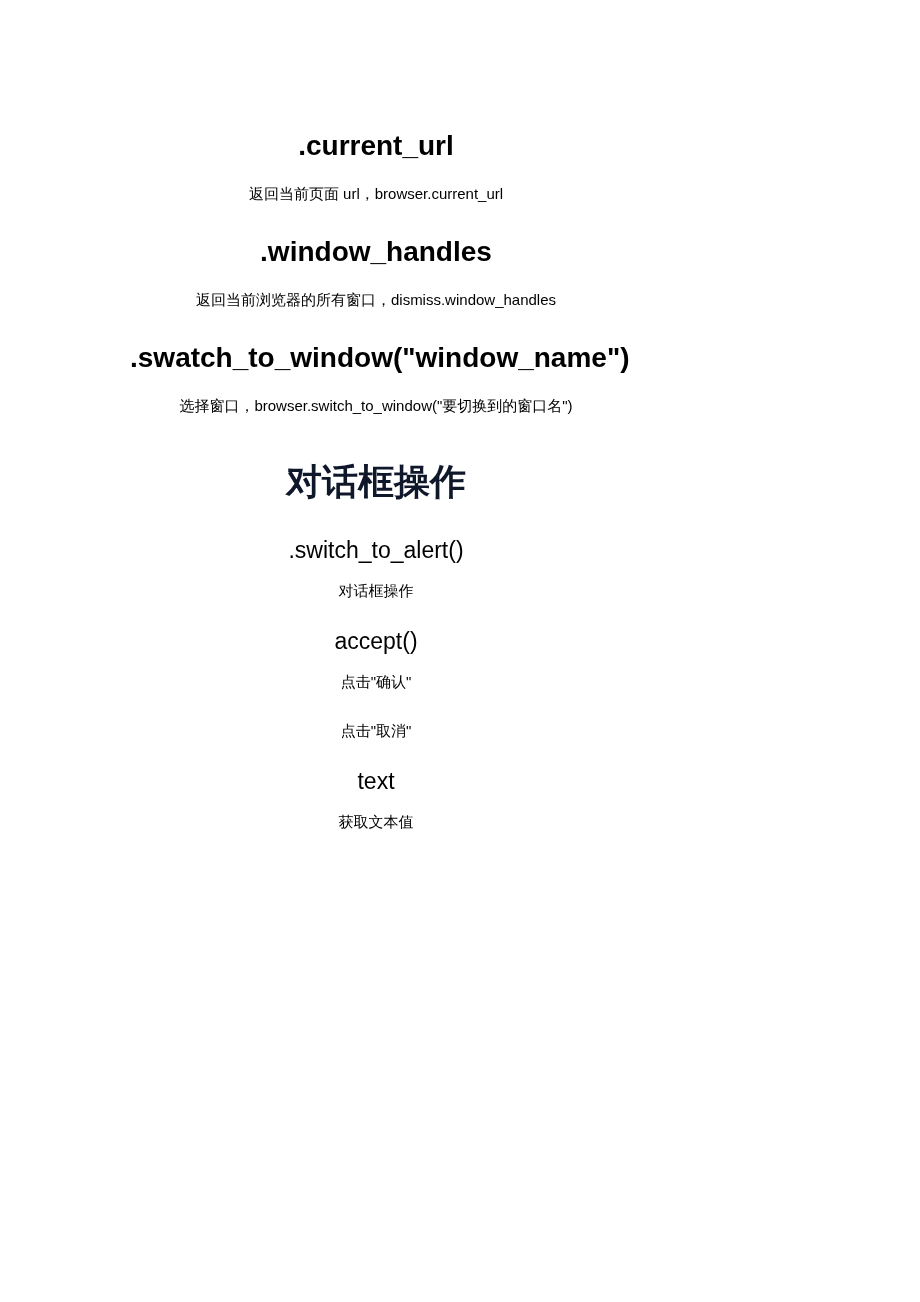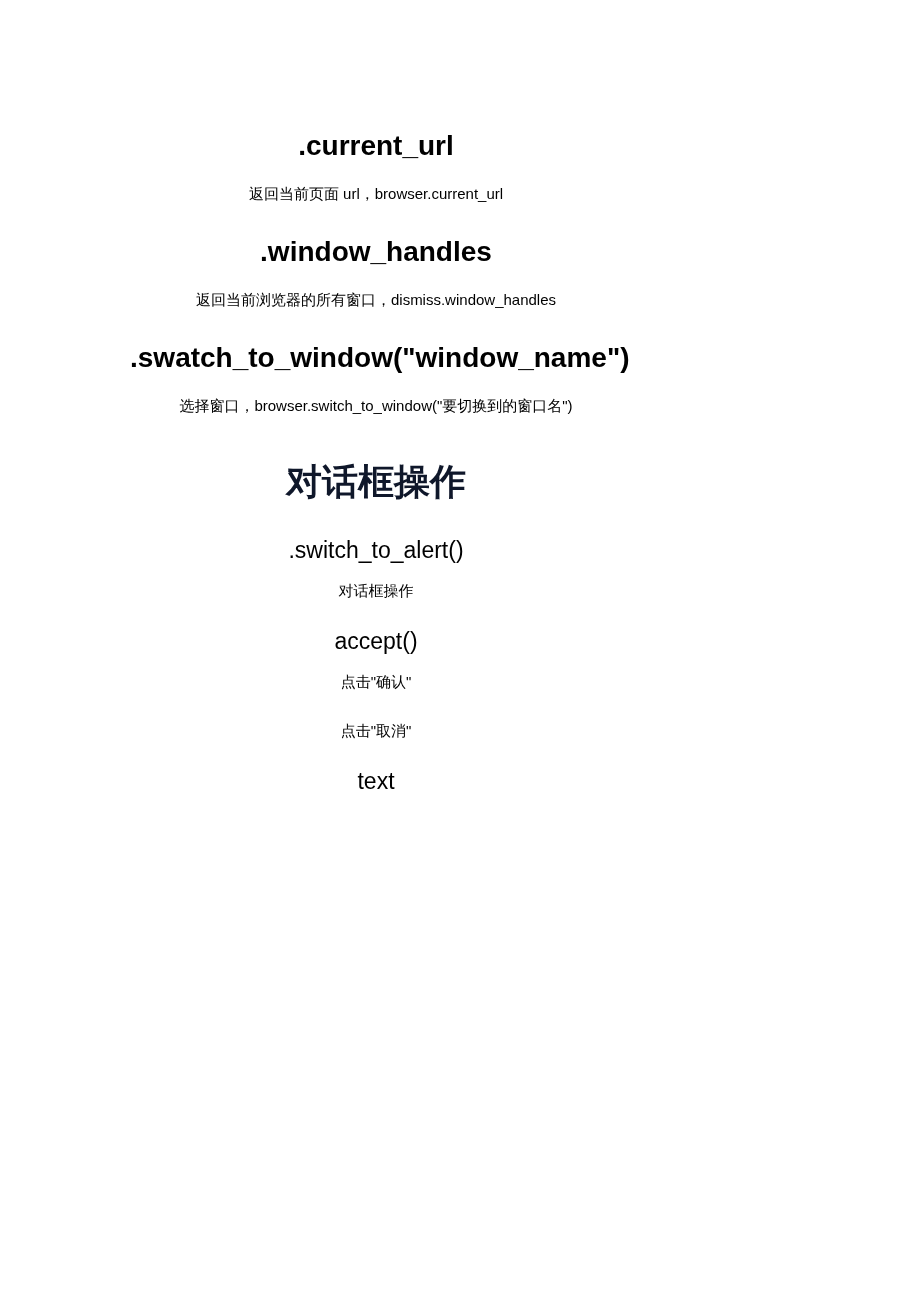--- a/index.html
+++ b/index.html
@@ -59,13 +59,14 @@
 
   <h3> .switch_to_alert()</h3>
   <p>对话框操作</p>
 
   <h3>accept()</h3>
   <p>点击"确认"</p>
 
   <p>点击"取消"</p>
 
   <h3>text</h3>
+  <p>获取文本值</p>
 </div>
 
 </body></html>

